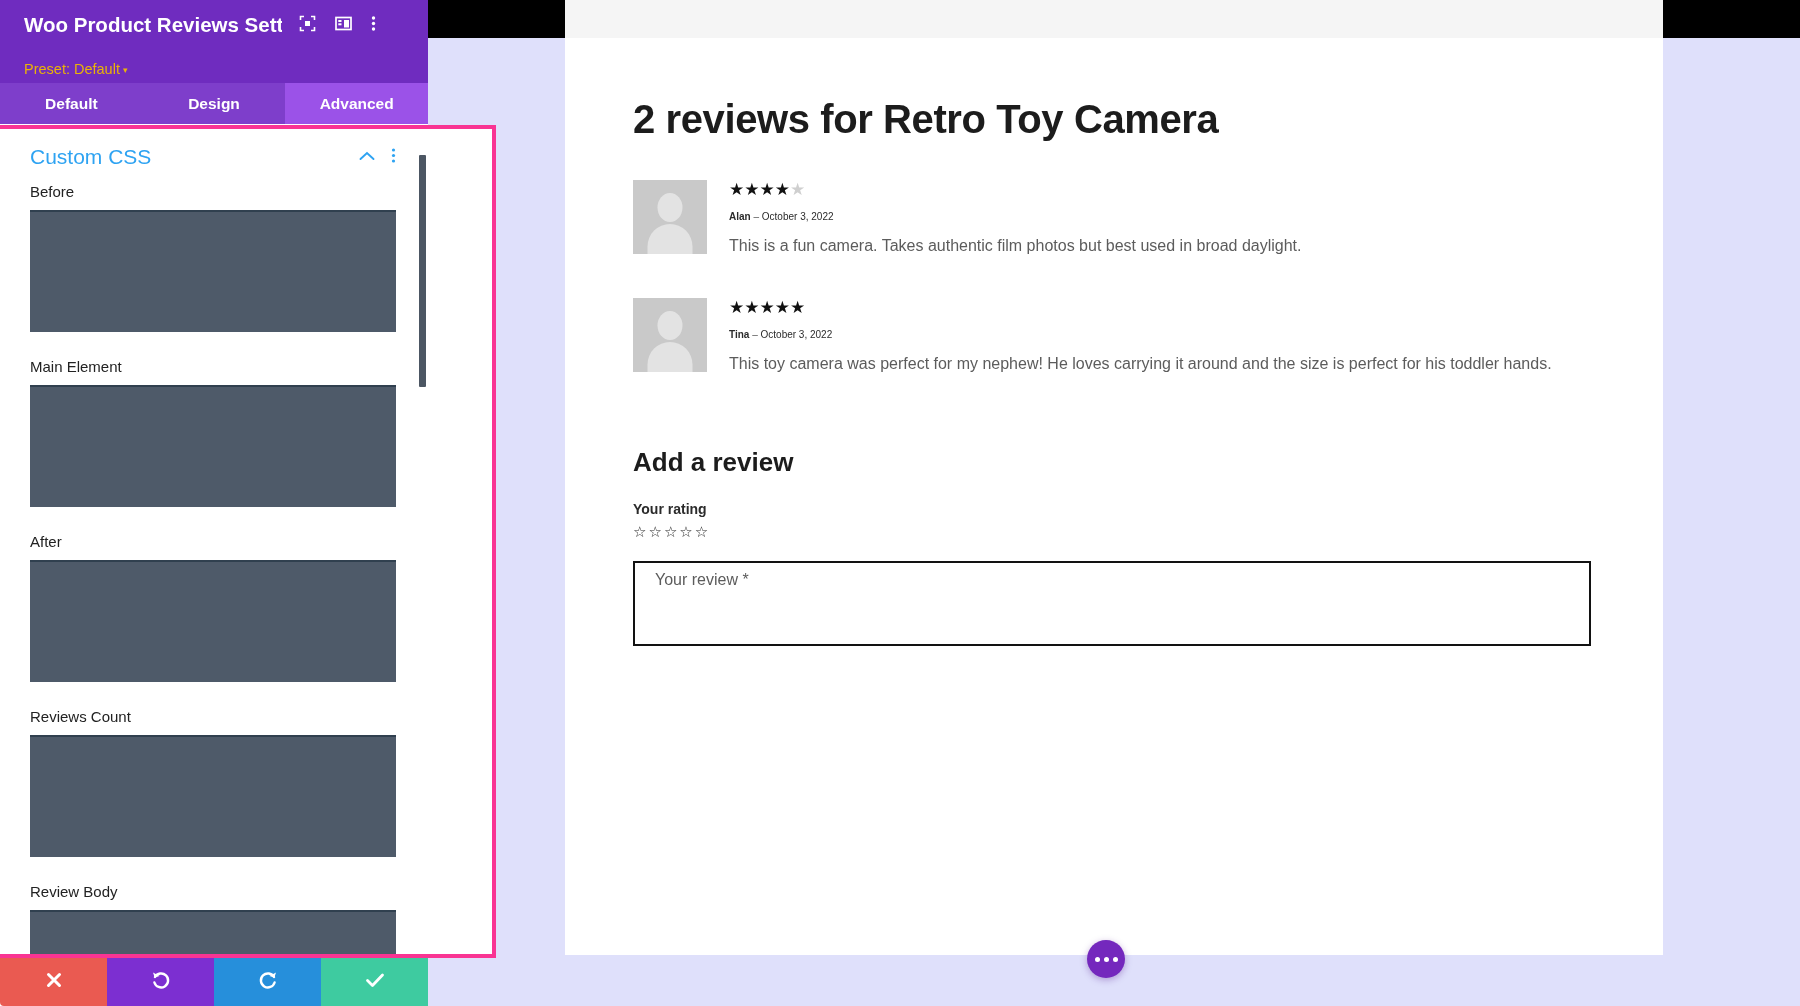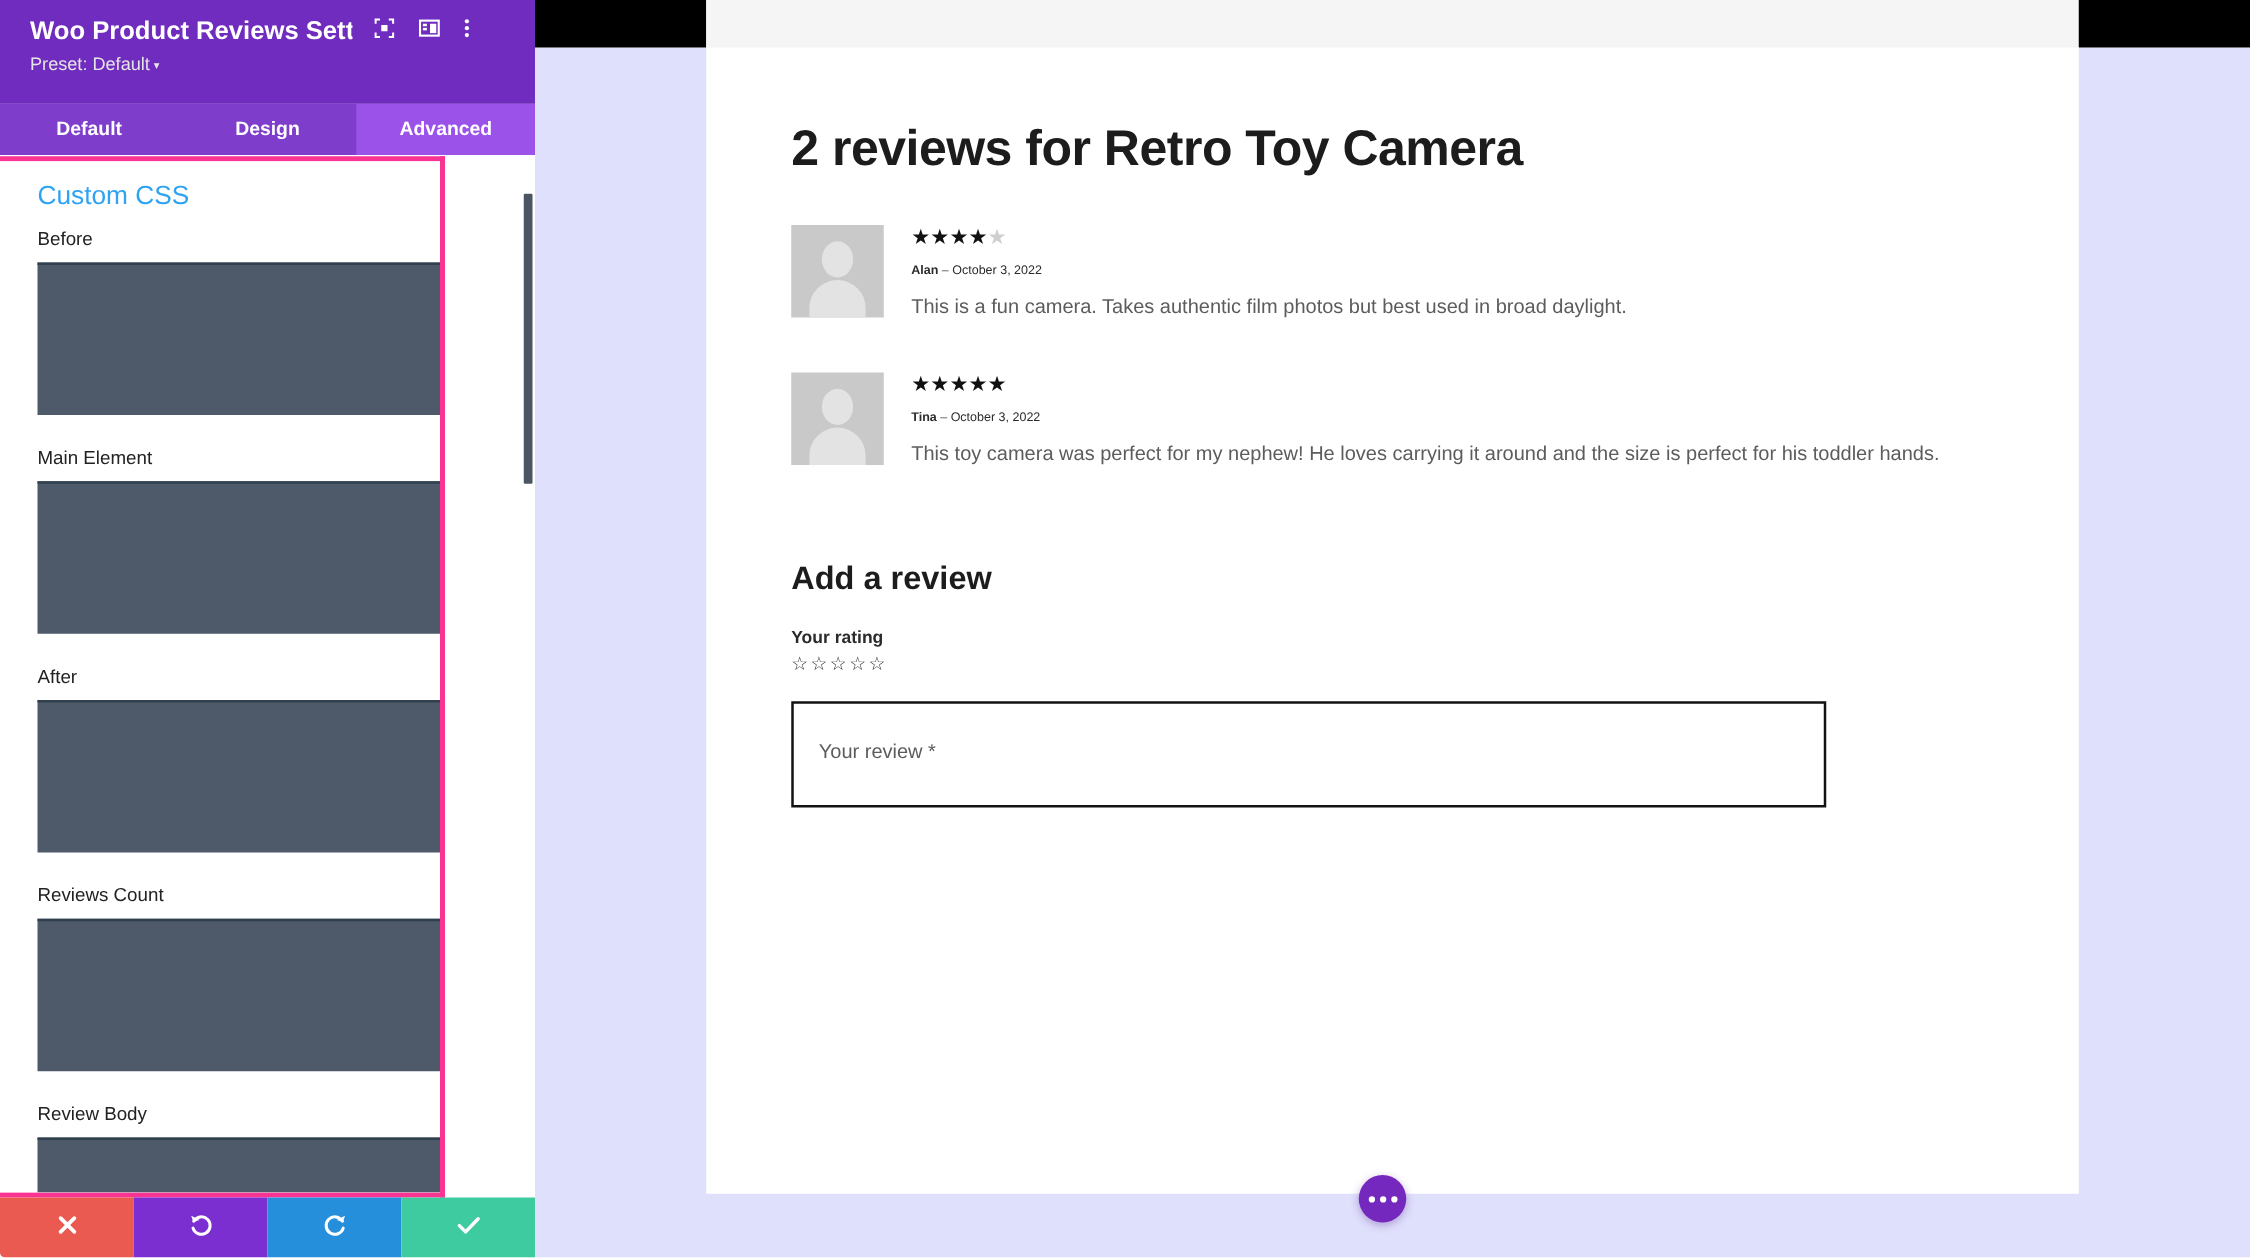--- a/index.html
+++ b/index.html
@@ -144,25 +144,25 @@
   }
   .rating-stars {
     font-size: 15px;
     color: #2b2b2b;
     letter-spacing: 2px;
     margin-bottom: 22px;
     line-height: 1;
     cursor: pointer;
   }
   .review-textarea {
-    width: 828px;
+    width: 958px;
     height: 85px;
     border: 2px solid #121212;
     background: #ffffff;
-    padding: 30px 20px;
+    padding: 8px 20px;
     font-family: "Liberation Sans", sans-serif;
     font-size: 16px;
     color: #1d4ed8;
     resize: none;
     outline: none;
     display: block;
   }
   .review-textarea::placeholder { color: #5c5c5c; opacity: 1; }
   .submit-row {
     width: 958px;
@@ -232,22 +232,22 @@
     max-width: 258px;
   }
   .hdr-icons {
     display: flex;
     align-items: center;
     gap: 19px;
     margin-left: 17px;
   }
   .hdr-ico { cursor: pointer; display: block; }
   .preset-line {
-    margin-top: 7px;
-    color: #e5e5e5;
+    margin-top: 24px;
+    color: #eab308;
     font-size: 14.5px;
     cursor: pointer;
   }
   .preset-line .caret {
     font-size: 9px;
     margin-left: 3px;
     position: relative;
     top: -1px;
   }
 
@@ -266,21 +266,21 @@
     font-weight: 700;
     cursor: pointer;
     background: #7e3ecb;
   }
   .panel-tab.active { background: #9b52e8; }
 
   
   .panel-body-frame {
     position: absolute;
     left: 0; top: 125px;
-    width: 356px;
+    width: 496px;
     height: 833px;
     border: 4px solid #f93493;
     border-left: 0;
     background: #ffffff;
     overflow: hidden;
   }
   .panel-body {
     position: absolute;
     left: 0; top: 0;
     width: 424px;

